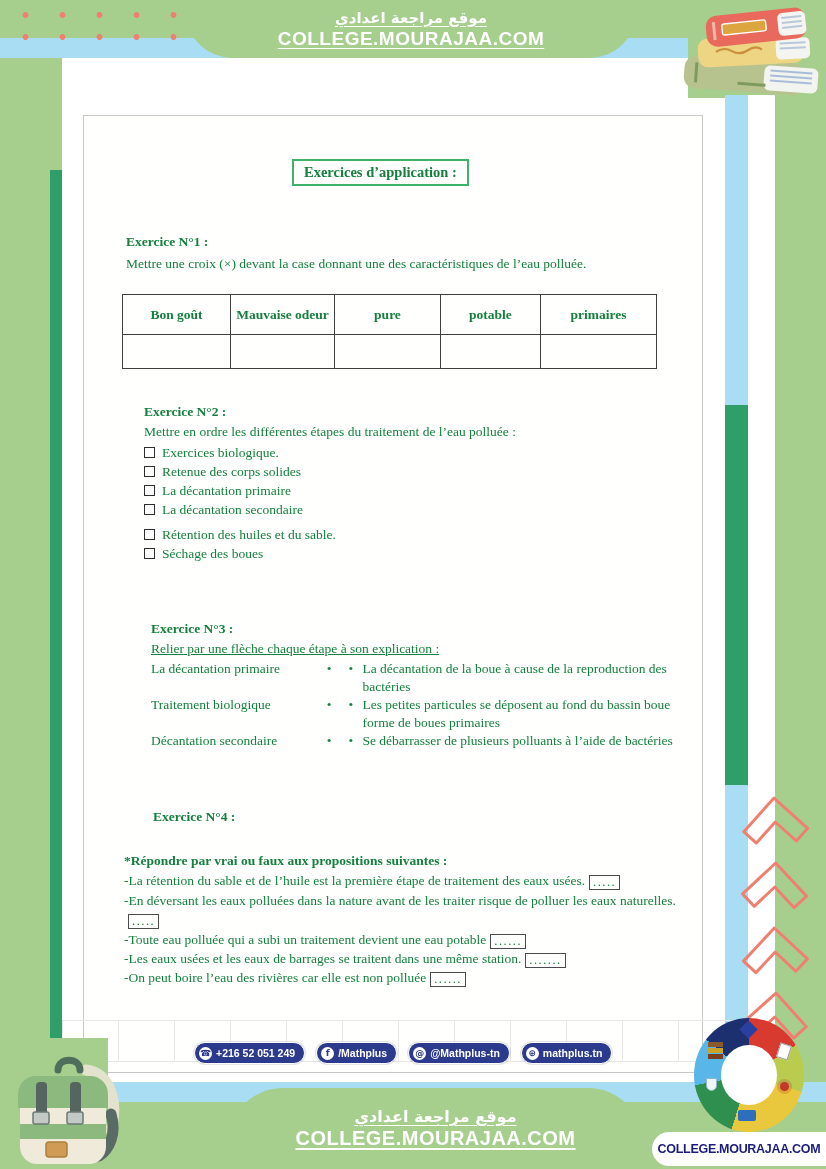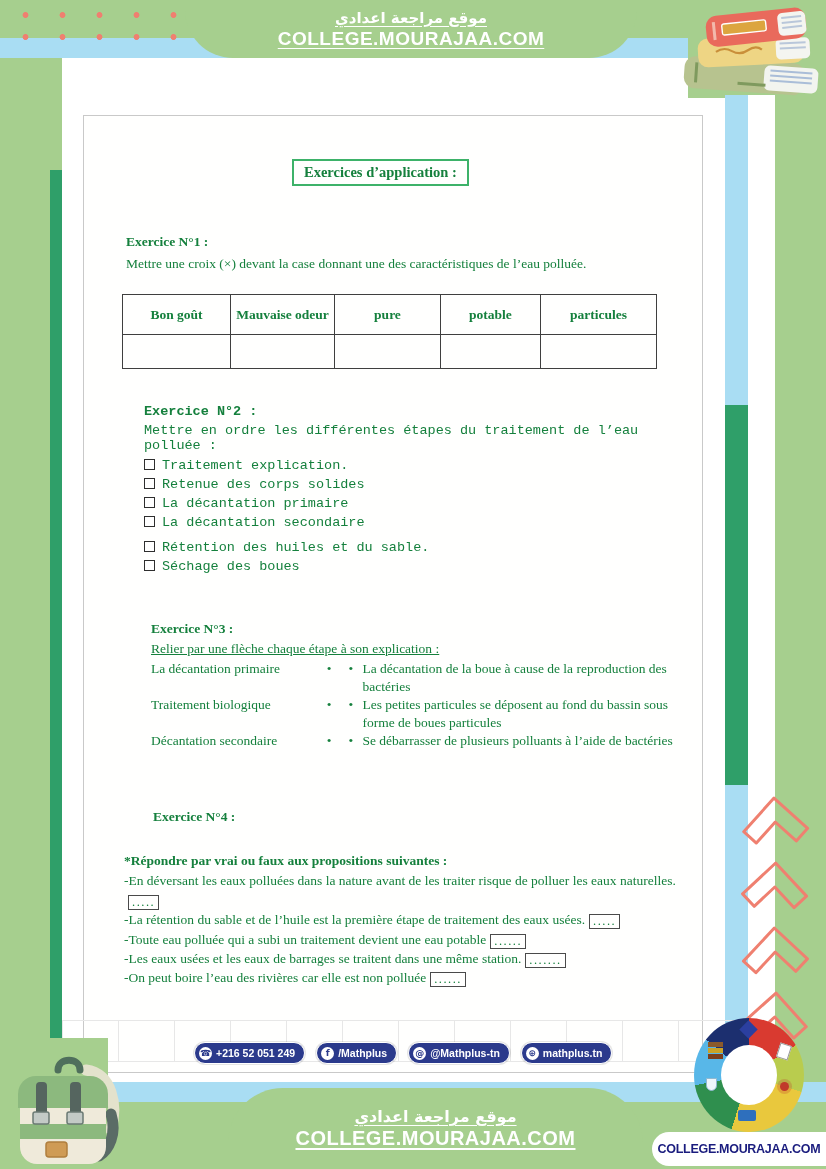--- a/index.html
+++ b/index.html
@@ -52,21 +52,21 @@
     font-weight:bold; font-size:14.5px; white-space:nowrap;
   }
   .h-ex { font-weight:bold; font-size:13.5px; }
   .ex1-h { position:absolute; left:42px; top:118px; }
   .ex1-i { position:absolute; left:42px; top:140px; width:565px; }
   .ex1-table { position:absolute; left:38px; top:178px; border-collapse:collapse;padding-left:36px; }
   .ex1-table th, .ex1-table td { border:1.5px solid #3f3f3f; }
   .ex1-table th { font-weight:bold; font-size:13.5px; text-align:center; height:40px; padding:1px 4px; }
   .ex1-table td { height:34px; }
   .c1{width:108px;} .c2{width:104px;} .c3{width:106px;} .c4{width:100px;} .c5{width:116px;}
-  .ex2 { position:absolute; left:60px; top:288px; width:545px;font-family:Liberation Mono, monospace; }
+  .ex2 { position:absolute; left:60px; top:288px; width:545px; }
   .ex2 .h-ex { margin-bottom:4px; }
   .ex2-i { margin-bottom:3px; }
   .chk-row { line-height:19px; }
   .chk-row.gap { margin-top:6px; }
   .chk {
     display:inline-block; width:11px; height:11px; border:1.3px solid #2e2e2e;
     margin-right:7px; vertical-align:-1px; background:#fff;
   }
   .ex3 { position:absolute; left:67px; top:505px; width:545px; }
   .ex3 .h-ex { margin-bottom:4px; }
@@ -178,38 +178,38 @@
     <div class="h-ex ex1-h">Exercice N°1 :</div>
     <div class="ex1-i">Mettre une croix (×) devant la case donnant une des caractéristiques  de l’eau polluée.</div>
 
     <table class="ex1-table">
       <thead>
         <tr>
           <th class="c1">Bon goût</th>
           <th class="c2">Mauvaise odeur</th>
           <th class="c3">pure</th>
           <th class="c4">potable</th>
-          <th class="c5">particules</th>
+          <th class="c5">primaires</th>
         </tr>
       </thead>
       <tbody>
         <tr>
           <td></td>
           <td></td>
           <td></td>
           <td></td>
           <td></td>
         </tr>
       </tbody>
     </table>
 
     <div class="ex2">
       <div class="h-ex">Exercice N°2 :</div>
       <div class="ex2-i">Mettre en ordre les différentes étapes du traitement de l’eau polluée :</div>
-      <div class="chk-row"><span class="chk"></span><span>Traitement explication.</span></div>
+      <div class="chk-row"><span class="chk"></span><span>Exercices biologique.</span></div>
       <div class="chk-row"><span class="chk"></span><span>Retenue des corps solides</span></div>
       <div class="chk-row"><span class="chk"></span><span>La décantation primaire</span></div>
       <div class="chk-row"><span class="chk"></span><span>La décantation secondaire</span></div>
       <div class="chk-row gap"><span class="chk"></span><span>Rétention des huiles et du sable.</span></div>
       <div class="chk-row"><span class="chk"></span><span>Séchage des boues</span></div>
     </div>
 
     <div class="ex3">
       <div class="h-ex">Exercice N°3 :</div>
       <div class="ex3-i">Relier par une flèche chaque étape à  son explication :</div>
@@ -219,38 +219,38 @@
         <span class="m-rightwrap">
             <span class="bullet">•</span>
             <span class="m-right">La décantation de la  boue  à cause de la reproduction des bactéries</span>
           </span>
       </div>
       <div class="m-row">
         <span class="m-left">Traitement biologique</span>
         <span class="bullet">•</span>
         <span class="m-rightwrap">
             <span class="bullet">•</span>
-            <span class="m-right">Les petites particules se déposent au fond du bassin sous forme de boues particules</span>
+            <span class="m-right">Les petites particules se déposent au fond du bassin boue forme de boues primaires</span>
           </span>
       </div>
       <div class="m-row">
         <span class="m-left">Décantation secondaire</span>
         <span class="bullet">•</span>
         <span class="m-rightwrap">
             <span class="bullet">•</span>
             <span class="m-right">Se débarrasser de plusieurs polluants à l’aide de bactéries</span>
           </span>
       </div>
     </div>
 
     <div class="h-ex ex4-h">Exercice N°4 :</div>
     <div class="ex4-body">
       <div class="ex4-note">*Répondre par vrai ou faux aux propositions suivantes :</div>
+      <div><span>-La rétention du sable et de l’huile est la première étape de traitement  des eaux usées.</span><span class="dotbox">.....</span></div>
       <div><span>-En déversant  les  eaux polluées dans la nature avant  de les traiter risque de polluer les eaux naturelles.</span><span class="dotbox">.....</span></div>
-      <div><span>-La rétention du sable et de l’huile est la première étape de traitement  des eaux usées.</span><span class="dotbox">.....</span></div>
       <div><span>-Toute eau polluée qui  a subi un traitement devient une eau potable</span><span class="dotbox">......</span></div>
       <div><span>-Les eaux usées et les eaux de barrages se traitent dans une même station.</span><span class="dotbox">.......</span></div>
       <div><span>-On  peut boire l’eau des rivières car elle est non polluée</span><span class="dotbox">......</span></div>
     </div>
   </div>
 
   <div class="grid-row"></div>
 
   <div class="badges">
     <div class="badge">

